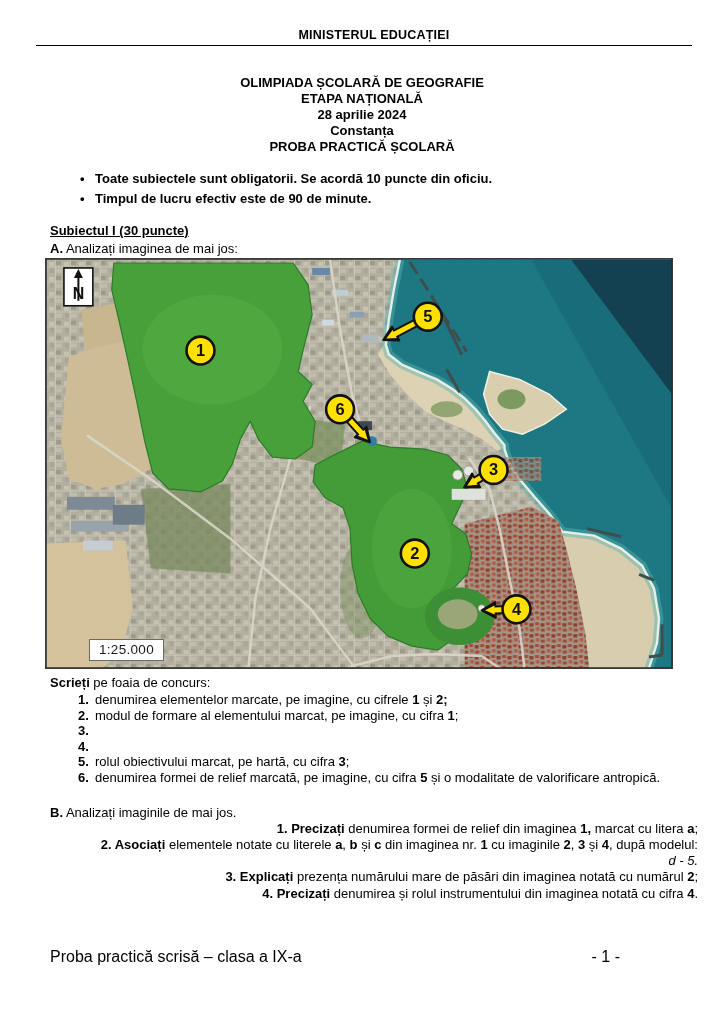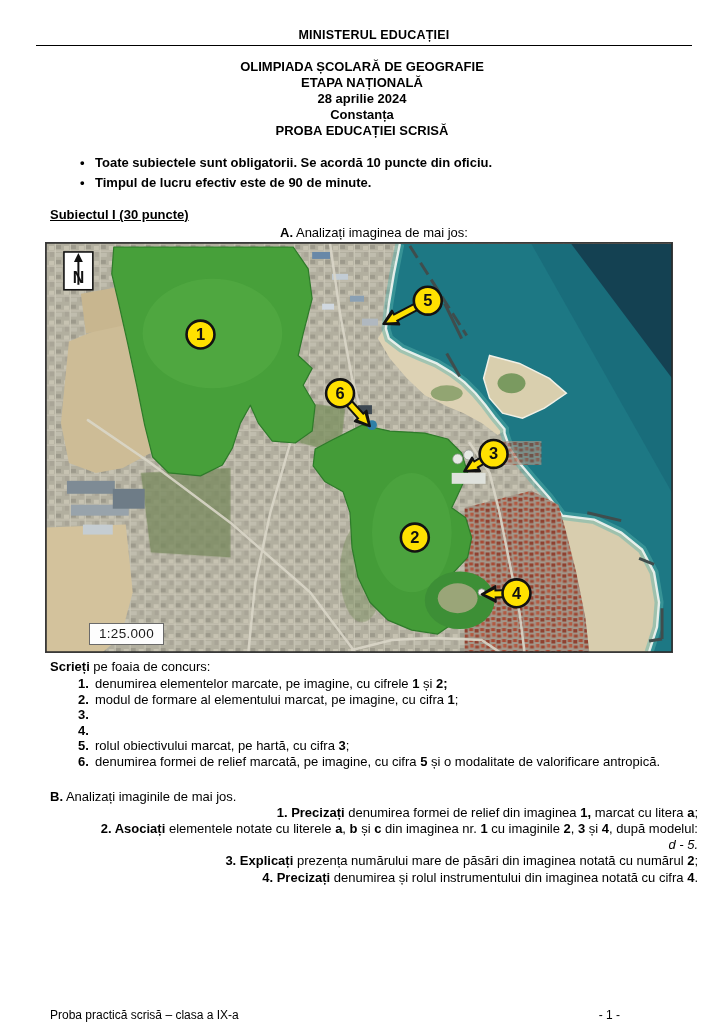--- a/index.html
+++ b/index.html
@@ -4,60 +4,60 @@
 <style>
   html,body{margin:0;padding:0;background:#e8e8e8;}
   .page{position:relative;width:724px;height:1024px;background:#ffffff;color:#000;
         font-family:"Liberation Sans",sans-serif;font-size:13px;overflow:hidden;
         padding:0 16px 0 0;box-sizing:border-box;}
   .content{position:absolute;left:50px;right:26px;top:0;}
   .b{font-weight:bold;}
   .i{font-style:italic;}
   .ministry{margin-top:28px;text-align:center;font-weight:bold;font-size:12.5px;letter-spacing:.2px;}
   .rule{height:0;border-bottom:1.6px solid #000;margin:3px -14px 0 -14px;width:calc(100% - 20px + 28px);}
-  .titleblock{margin-top:13px;text-align:center;font-weight:bold;font-size:13px;line-height:16px;
+  .titleblock{margin-top:29px;text-align:center;font-weight:bold;font-size:13px;line-height:16px;
               width:624px;}
   .bullets{margin:14px 0 0 0;padding:0;list-style:none;width:624px;}
   .bullets li{position:relative;padding-left:45px;font-weight:bold;line-height:20px;}
   .bullets li .dot{position:absolute;left:30px;top:0;font-weight:bold;}
   .s1head{margin-top:14px;font-weight:bold;}
   .s1head span{text-decoration:underline;}
-  .aline{margin-top:3px;line-height:16px;text-align:center;}
+  .aline{margin-top:3px;line-height:16px;}
   .map{position:relative;width:628px;height:411px;margin-left:-5px;margin-top:1px;
        border:1px solid #3a3a3a;box-sizing:border-box;overflow:hidden;background:#b2af9f;}
   .map svg{display:block;width:100%;height:100%;}
   .scalebox{position:absolute;left:43px;top:380px;background:#fdfdfd;border:1px solid #6a6a6a;
             padding:2px 9px 3px 9px;font-size:13.5px;color:#1a1a1a;letter-spacing:.3px;}
   .lead{margin-top:6px;line-height:16px;}
   .tasks{margin-top:1px;}
   .task{display:flex;line-height:15.6px;padding-left:28px;}
   .task .num{flex:none;width:17px;font-weight:bold;}
   .task .ttext{white-space:nowrap;}
   .bsec{margin-top:19px;}
   .bintro{line-height:16.2px;}
   .bline{line-height:16.2px;white-space:nowrap;text-align:right;}
   .bline.ind{padding-left:28px;}
-  footer{position:absolute;left:50px;right:0;top:1008px;font-size:12px;}
+  footer{position:absolute;left:50px;right:0;top:948px;font-size:16px;}
   .pnum{position:absolute;right:104px;top:0;}
 </style>
 </head>
 <body>
 
 <div class="page">
   <div class="content">
 
     <div class="ministry">MINISTERUL EDUCAȚIEI</div>
     <div class="rule"></div>
 
     <div class="titleblock">
       <div>OLIMPIADA ȘCOLARĂ DE GEOGRAFIE</div>
       <div>ETAPA NAȚIONALĂ</div>
       <div>28 aprilie 2024</div>
       <div>Constanța</div>
-      <div>PROBA EDUCAȚIEI SCRISĂ</div>
+      <div>PROBA PRACTICĂ ȘCOLARĂ</div>
     </div>
 
     <ul class="bullets">
       <li><span class="dot">•</span><span>Toate subiectele sunt obligatorii. Se acordă 10 puncte din oficiu.</span></li>
       <li><span class="dot">•</span><span>Timpul de lucru efectiv este de 90 de minute.</span></li>
     </ul>
 
     <div class="s1head"><span>Subiectul I (30 puncte)</span></div>
     <div class="aline"><span class="b">A.</span><span> Analizați imaginea de mai jos:</span></div>
 

